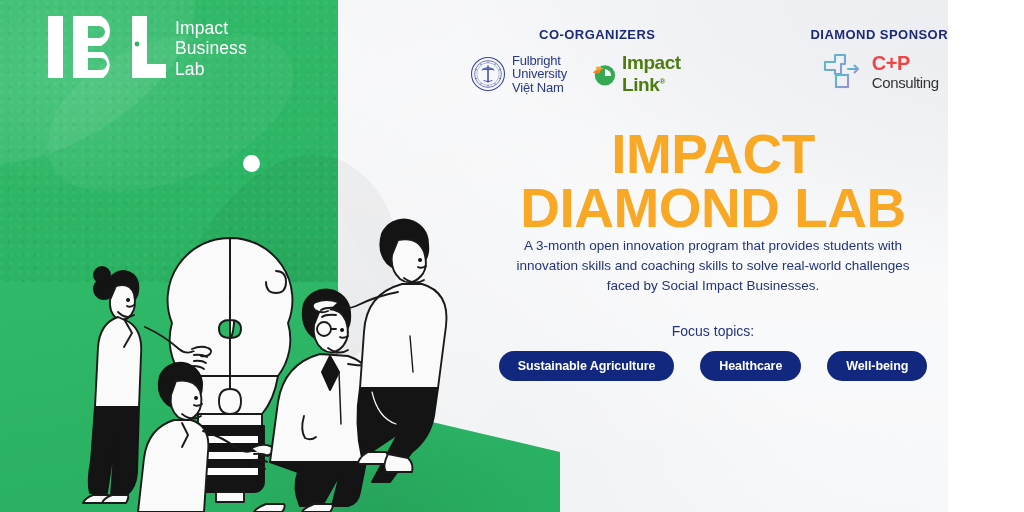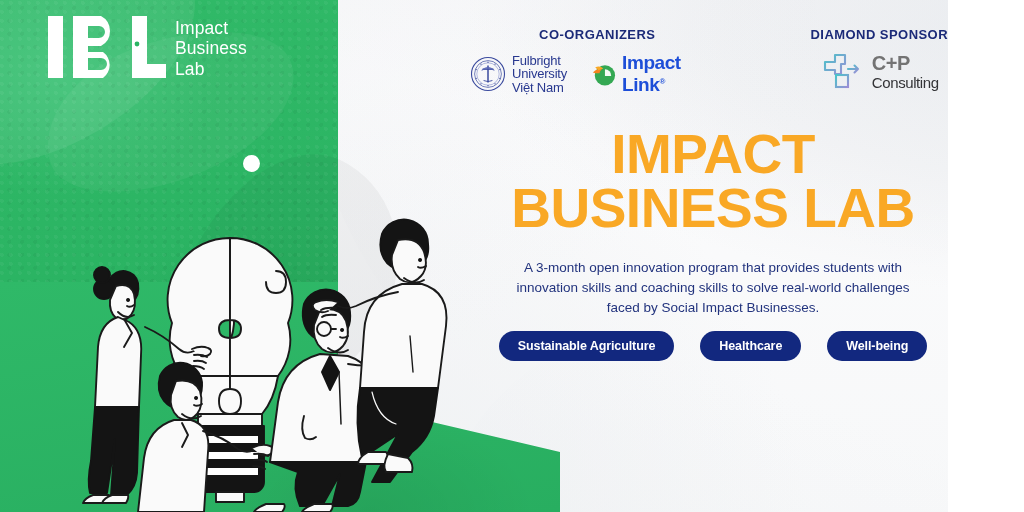--- a/index.html
+++ b/index.html
@@ -135,29 +135,29 @@
   .plogo { display: flex; align-items: center; gap: 6px; }
 
   .fulbright-text {
     color: #28388f;
     font-size: 13px;
     font-weight: 400;
     line-height: 1.04;
     letter-spacing: -.2px;
   }
   .impactlink-text {
-    color: #1d4ed8;
+    color: #4d7c0f;
     font-size: 19px;
     font-weight: 700;
     letter-spacing: -.45px;
   }
   .impactlink-text sup { font-size: 8px; vertical-align: super; font-weight: 700; }
   .cp-text { line-height: 1.06; }
   .cp-top {
-    color: #737373; font-size: 20px; font-weight: 700; letter-spacing: -.5px;
+    color: #ef4444; font-size: 20px; font-weight: 700; letter-spacing: -.5px;
   }
   .cp-bot {
     color: #333336; font-size: 15px; font-weight: 400; letter-spacing: -.4px;
   }
 
   
   .content {
     position: absolute;
     left: 468px; top: 128px;
     width: 490px;
@@ -168,21 +168,20 @@
     color: #f9a825;
     font-weight: 700;
     font-size: 55px;
     line-height: .98;
     letter-spacing: -.5px;
   }
   .title .ln { display: block; white-space: nowrap; }
   .title .ln2 { font-size: 55px; }
 
   .desc {
-    margin-top: 22px;
     color: #23347e;
     font-size: 13.5px;
     line-height: 1.5;
     font-weight: 400;
   }
   .desc span { display: block; white-space: nowrap; }
 
   .focus-label {
     margin-top: 26px;
     color: #23347e;
@@ -325,27 +324,28 @@
           </div>
         </div>
       </div>
     </div>
 
   </div>
 
   <div class="content">
     <div class="title">
       <span class="ln ln1">IMPACT</span>
-      <span class="ln ln2">BUSINESS LAB</span>
+      <span class="ln ln2">DIAMOND LAB</span>
     </div>
     <div class="desc">
       <span>A 3-month open innovation program that provides students with</span>
       <span>innovation skills and coaching skills to solve real-world challenges</span>
       <span>faced by Social Impact Businesses.</span>
     </div>
+    <div class="focus-label">Focus topics:</div>
     <div class="badges">
       <div class="badge">Sustainable Agriculture</div>
       <div class="badge">Healthcare</div>
       <div class="badge">Well-being</div>
     </div>
   </div>
 
   <div class="illus">
     <svg viewBox="0 0 470 326" xmlns="http://www.w3.org/2000/svg">
       <g fill="none" stroke="#1a1a1a" stroke-width="1.9" stroke-linecap="round" stroke-linejoin="round">

